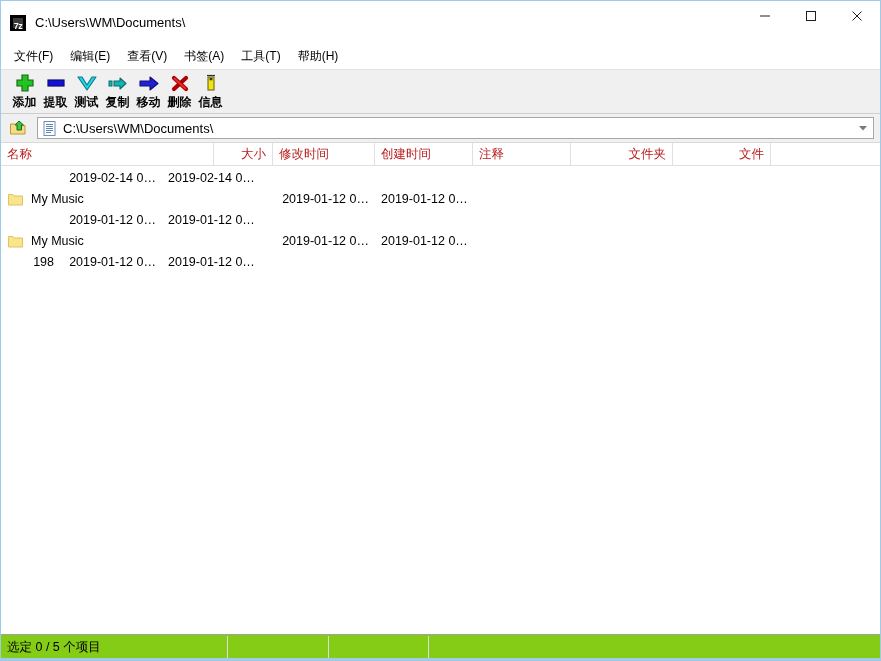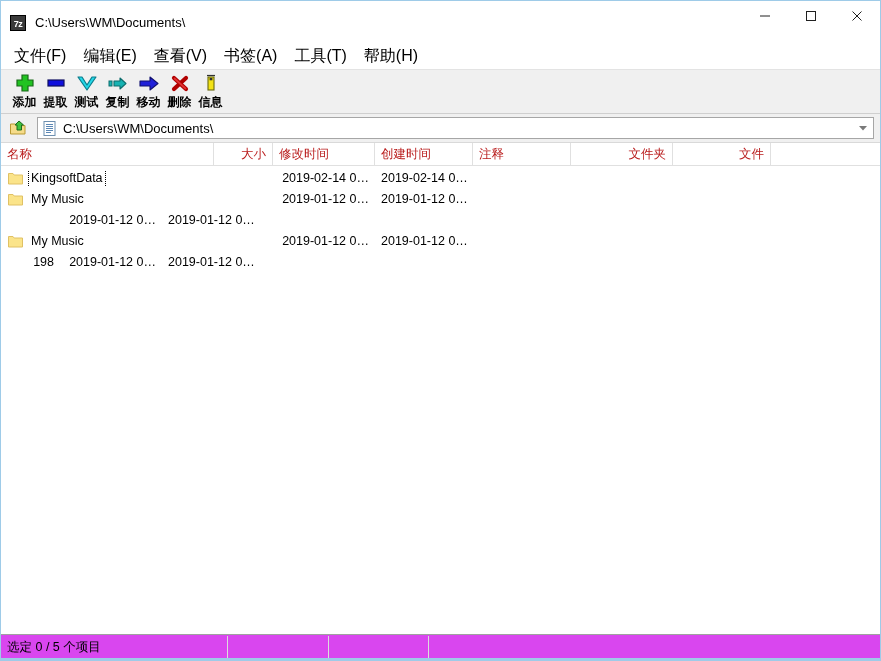--- a/index.html
+++ b/index.html
@@ -35,21 +35,21 @@
     display: flex;
     align-items: center;
     position: relative;
   }
   .app-icon {
     width: 16px;
     height: 16px;
     margin-left: 9px;
     margin-right: 9px;
     background: #3a3a3a;
-    border: 1px solid #000000;
+    border: 3px solid #000000;
     color: #ffffff;
     font-size: 9px;
     font-weight: bold;
     line-height: 16px;
     text-align: center;
     letter-spacing: -0.5px;
     font-family: "Liberation Sans", sans-serif;
     box-sizing: border-box;
   }
   .title-text {
@@ -78,21 +78,21 @@
   
   .menubar {
     height: 25px;
     flex: 0 0 25px;
     background: #ffffff;
     display: flex;
     align-items: center;
     padding-left: 13px;
   }
   .menu-item {
-    font-size: 16px;
+    font-size: 12px;
     color: #000000;
     padding: 3px 9px 3px 0px;
     margin-right: 8px;
     white-space: nowrap;
   }
 
   
   .toolbar {
     height: 45px;
     flex: 0 0 45px;
@@ -252,21 +252,21 @@
     line-height: 17px;
   }
   .row.focused .name-label {
     outline: 1px dotted #000000;
   }
 
   
   .statusbar {
     height: 24px;
     flex: 0 0 24px;
-    background: #d946ef;
+    background: #84cc16;
     border-top: 1px solid #a0a0a0;
     display: flex;
     align-items: center;
     box-sizing: border-box;
   }
   .status-cell {
     height: 22px;
     line-height: 22px;
     font-size: 12.5px;
     color: #000000;
@@ -433,28 +433,20 @@
       <div class="hcell" style="width:102px">修改时间</div>
       <div class="hcell" style="width:98px">创建时间</div>
       <div class="hcell" style="width:98px">注释</div>
       <div class="hcell right" style="width:102px">文件夹</div>
       <div class="hcell right" style="width:98px">文件</div>
     </div>
 
     <div class="rows">
 
       <div class="row focused">
-        <div class="cell name" style="width:213px">
-          <span class="name-ico">
-            <svg width="15" height="13" viewBox="0 0 15 13">
-                <path d="M0.5 1.5 L5 1.5 L6.2 3 L14.5 3 L14.5 12 L0.5 12 Z" fill="#fbe48a" stroke="#e0c164" stroke-width="1"></path>
-              </svg>
-          </span>
-          <span class="name-label">KingsoftData</span>
-        </div>
         <div class="cell right" style="width:59px"></div>
         <div class="cell right" style="width:102px">2019-02-14 0…</div>
         <div class="cell right" style="width:98px">2019-02-14 0…</div>
         <div class="cell" style="width:98px"></div>
         <div class="cell right" style="width:102px"></div>
         <div class="cell right" style="width:98px"></div>
       </div>
 
       <div class="row">
         <div class="cell name" style="width:213px">

